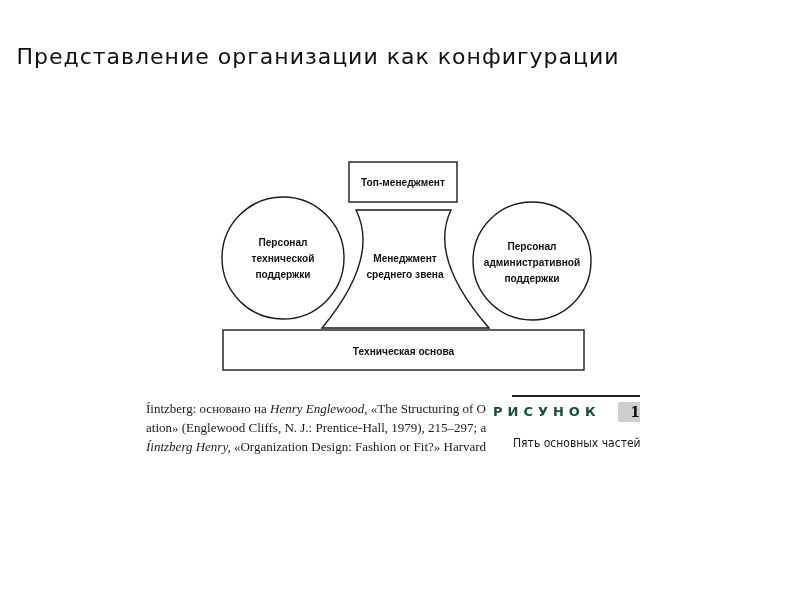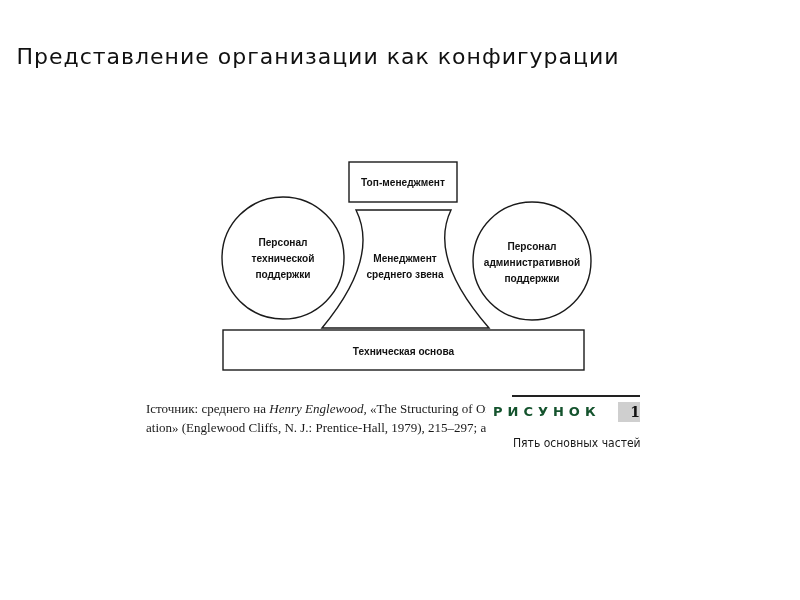--- a/index.html
+++ b/index.html
@@ -137,20 +137,21 @@
   <div>Персонал</div>
   <div>административной</div>
   <div>поддержки</div>
 </div>
 
 <div class="label" style="left:223px; top:343px; width:361px;">
   <span>Техническая основа</span>
 </div>
 
 <div class="source">
-  <div><span>Iсточник: среднего на </span><span class="it">Henry Englewood,</span><span> «The Structuring of Organi-</span></div>
+  <div><span>Íintzberg: основано на </span><span class="it">Henry Englewood,</span><span> «The Structuring of Organi-</span></div>
   <div>ation» (Englewood Cliffs, N. J.: Prentice-Hall, 1979), 215–297; and</div>
+  <div><span class="it">Íintzberg Henry,</span><span> «Organization Design: Fashion or Fit?» Harvard</span></div>
 </div>
 
 <div class="fig-rule"></div>
 <div class="fig-label">РИСУНОК</div>
 <div class="fig-num">1</div>
 <div class="fig-caption">Пять основных частей</div>
 
 </body></html>

